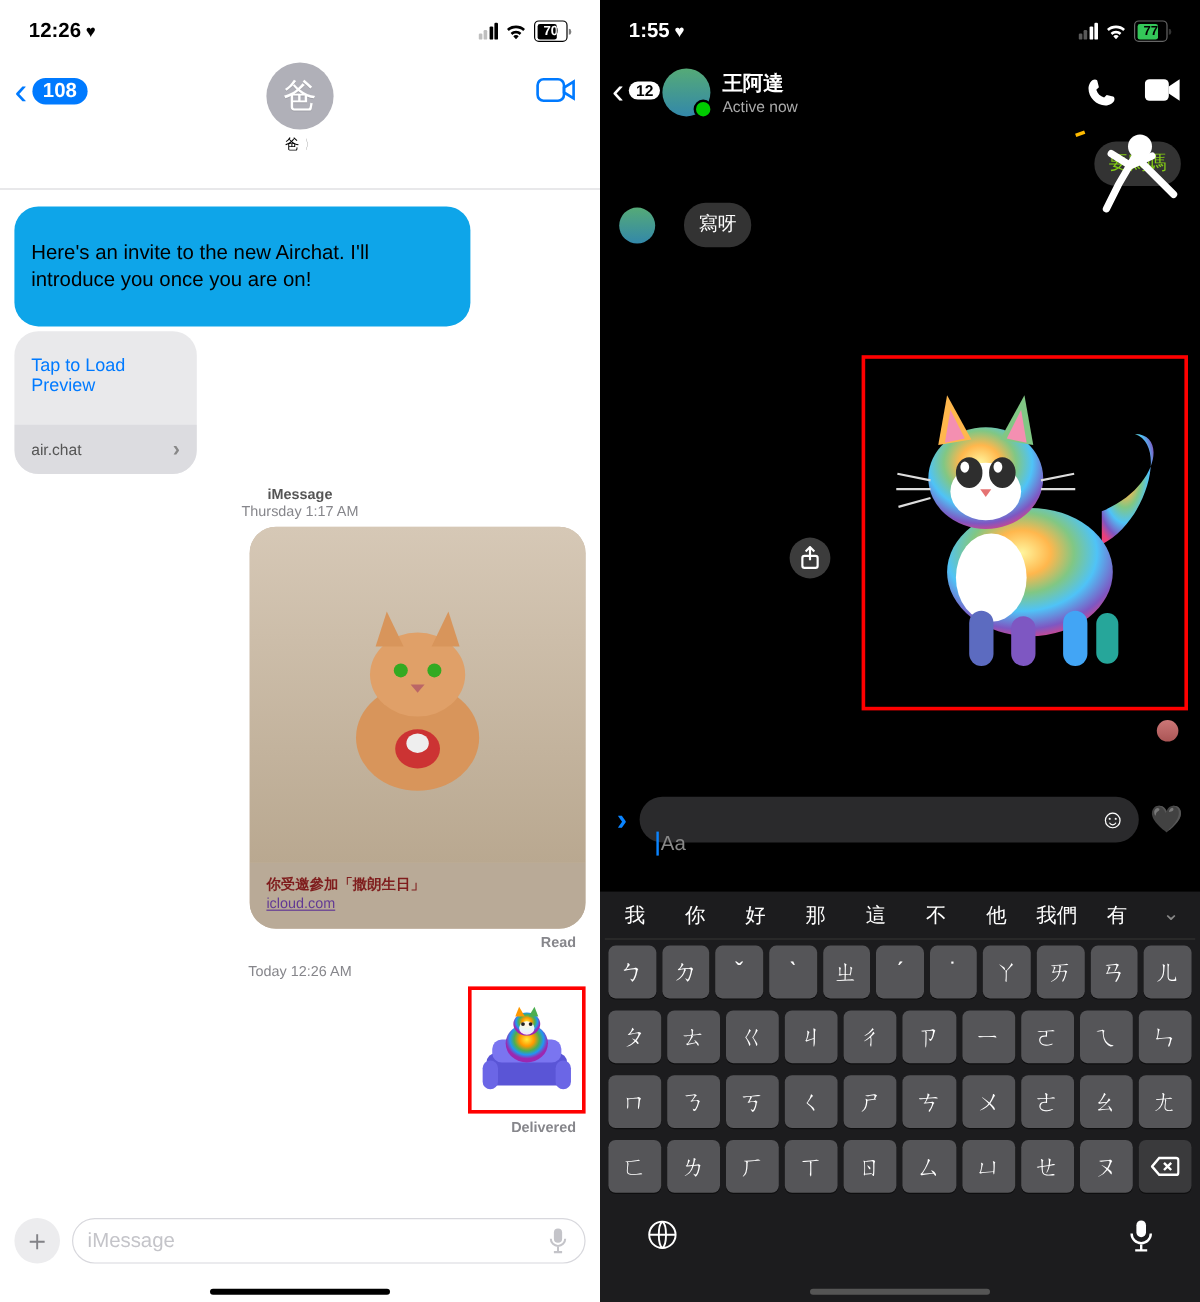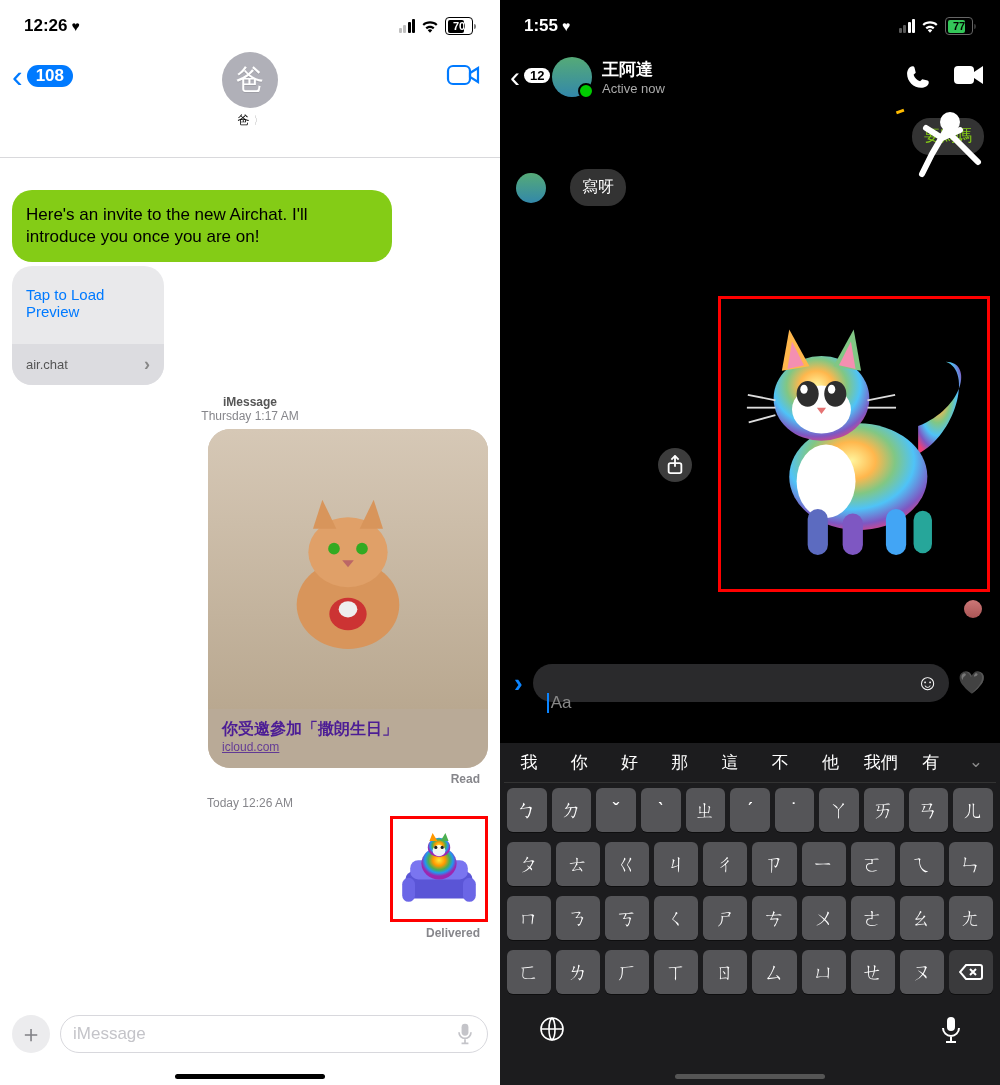--- a/index.html
+++ b/index.html
@@ -30,32 +30,32 @@
 .lhdr .back { position:absolute; left:12px; top:14px; display:flex; align-items:center; gap:4px; color:#007aff;}
 .chev { font-size:32px; font-weight:300; line-height:1;}
 .badge { background:#007aff; color:#fff; border-radius:14px; padding:1px 9px; font-size:17px; font-weight:600;}
 .camicon { position:absolute; right:20px; top:16px; color:#007aff;}
 .avatar { width:56px; height:56px; border-radius:50%; background:#b0b0b8; color:#fff; display:flex; align-items:center; justify-content:center; font-size:28px; font-weight:500; text-shadow:0 1px 0 rgba(0,0,0,.1);}
 .lhdr .name { margin-top:4px; font-size:12px; color:#000; display:flex; align-items:center; gap:2px;}
 .lhdr .name .c{font-size:11px; color:#888; transform:scaleX(.6);}
 
 
 .msgs { padding: 14px 12px 0; }
-.bubble { background:#84cc16; color:#000; border-radius:20px; padding:14px 14px; font-size:17px; line-height:1.3; max-width:380px; margin-bottom:4px;margin-top:18px;}
+.bubble { background:#0ea5e9; color:#000; border-radius:20px; padding:28px 14px; font-size:17px; line-height:1.3; max-width:380px; margin-bottom:4px;}
 .linkcard { background:#e9e9eb; border-radius:20px; overflow:hidden; width:152px; }
 .linkcard .top { padding:20px 14px 24px; color:#007aff; font-size:15px; font-weight:500;}
 .linkcard .bot { background:#dcdce0; padding:10px 14px; font-size:13px; color:#555; display:flex; justify-content:space-between; align-items:center;}
 .linkcard .bot .arr{ color:#888; font-size:18px; font-weight:700;}
 .tstamp { text-align:center; font-size:12px; color:#86868b; margin:10px 0 6px;}
 .tstamp b { color:#555; font-weight:700;}
 .photocard { margin-left:auto; width:280px; border-radius:22px; overflow:hidden; background:#cabba8; position:relative;}
 .photocard .img { height:280px; display:flex; align-items:center; justify-content:center; position:relative; background:linear-gradient(#d6c8b6,#b9a890);}
 .cat-ill { width:140px; }
 .photocard .cap { background:#b9aa97; padding:10px 14px 14px; }
-.photocard .cap .t1{ color:#4c1d95; font-size:16px; font-weight:600;}
+.photocard .cap .t1{ color:#7f1d1d; font-size:12px; font-weight:600;}
 .photocard .cap .t2{ color:#4c1d95; font-size:12px; opacity:.8;text-decoration:underline;}
 .status-txt { text-align:right; font-size:12px; color:#86868b; font-weight:600; padding:4px 8px 0 0;}
 .sticker-box { margin-left:auto; width:98px; height:106px; border:3px solid #f00; display:flex; align-items:center; justify-content:center;}
 .compose { position:absolute; bottom:24px; left:0; right:0; padding:8px 12px; display:flex; align-items:center; gap:10px; background:#fff;}
 .plusbtn { width:38px; height:38px; border-radius:50%; background:#ececee; color:#828287; display:flex; align-items:center; justify-content:center; font-size:24px;}
 .msgfield { flex:1; height:38px; border:1px solid #d8d8dd; border-radius:20px; display:flex; align-items:center; padding:0 12px; justify-content:space-between;}
 .msgfield .ph{ color:#c4c4c9; font-size:17px;}
 .homebar { position:absolute; bottom:6px; left:50%; transform:translateX(-50%); width:150px; height:5px; background:#000; border-radius:3px;}
 
 

